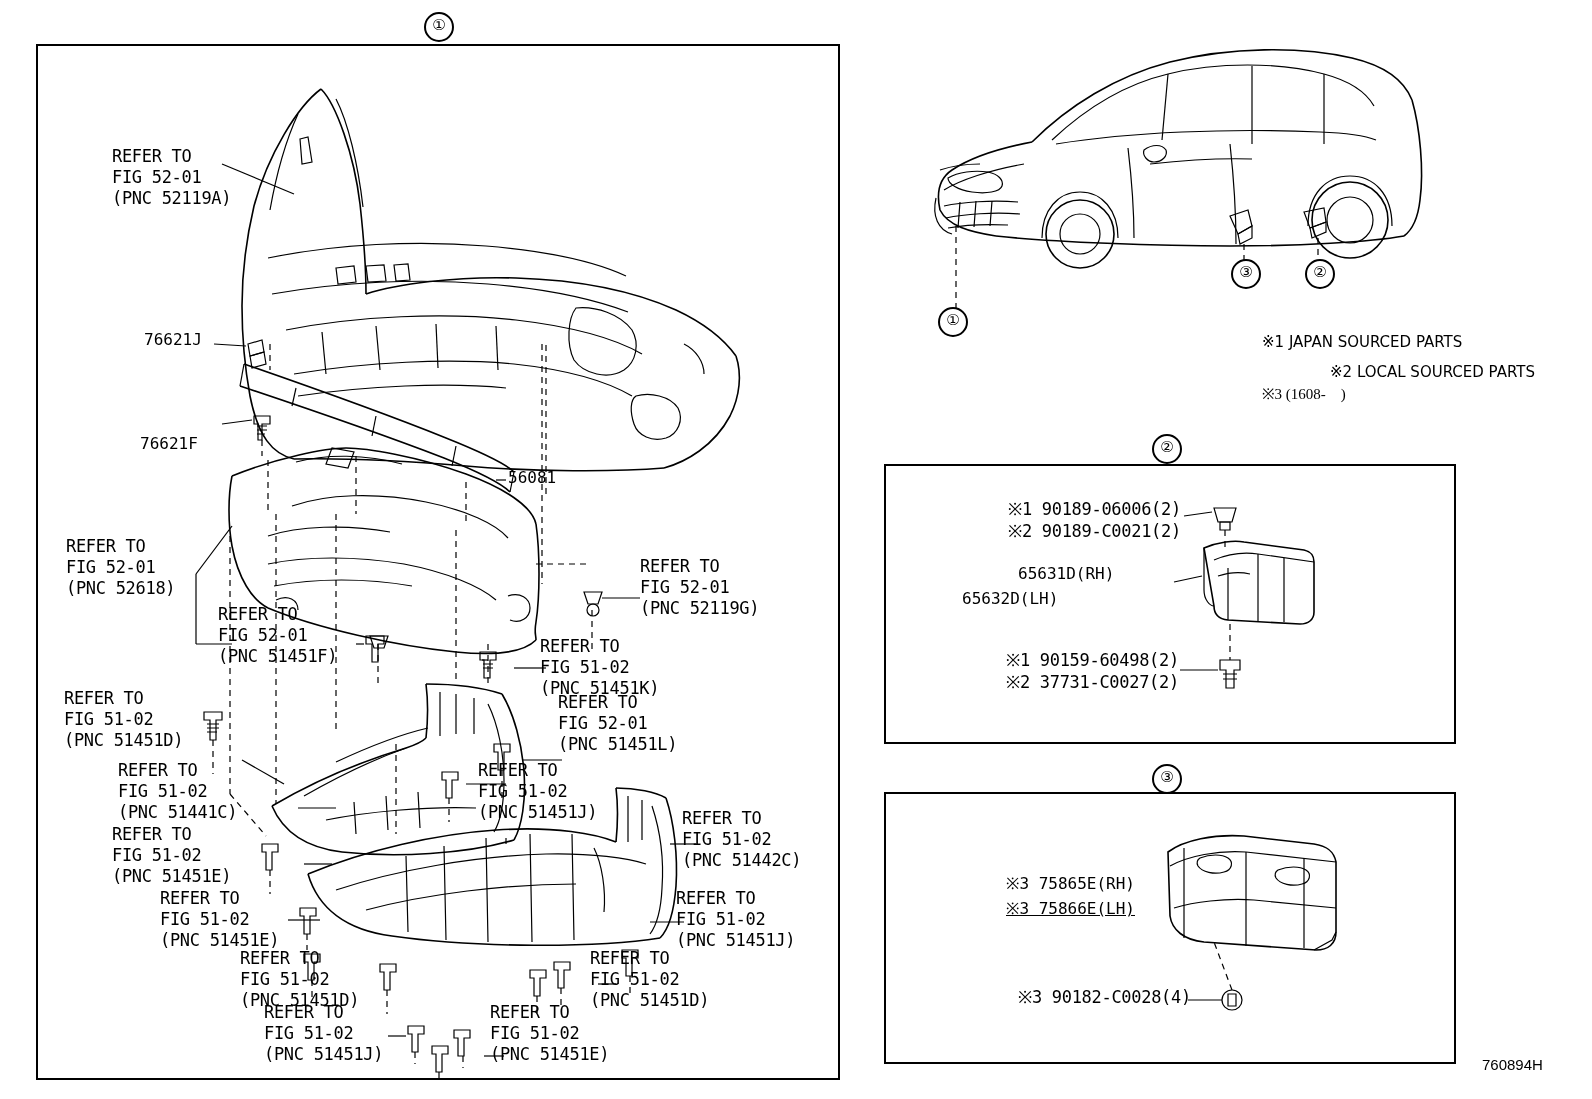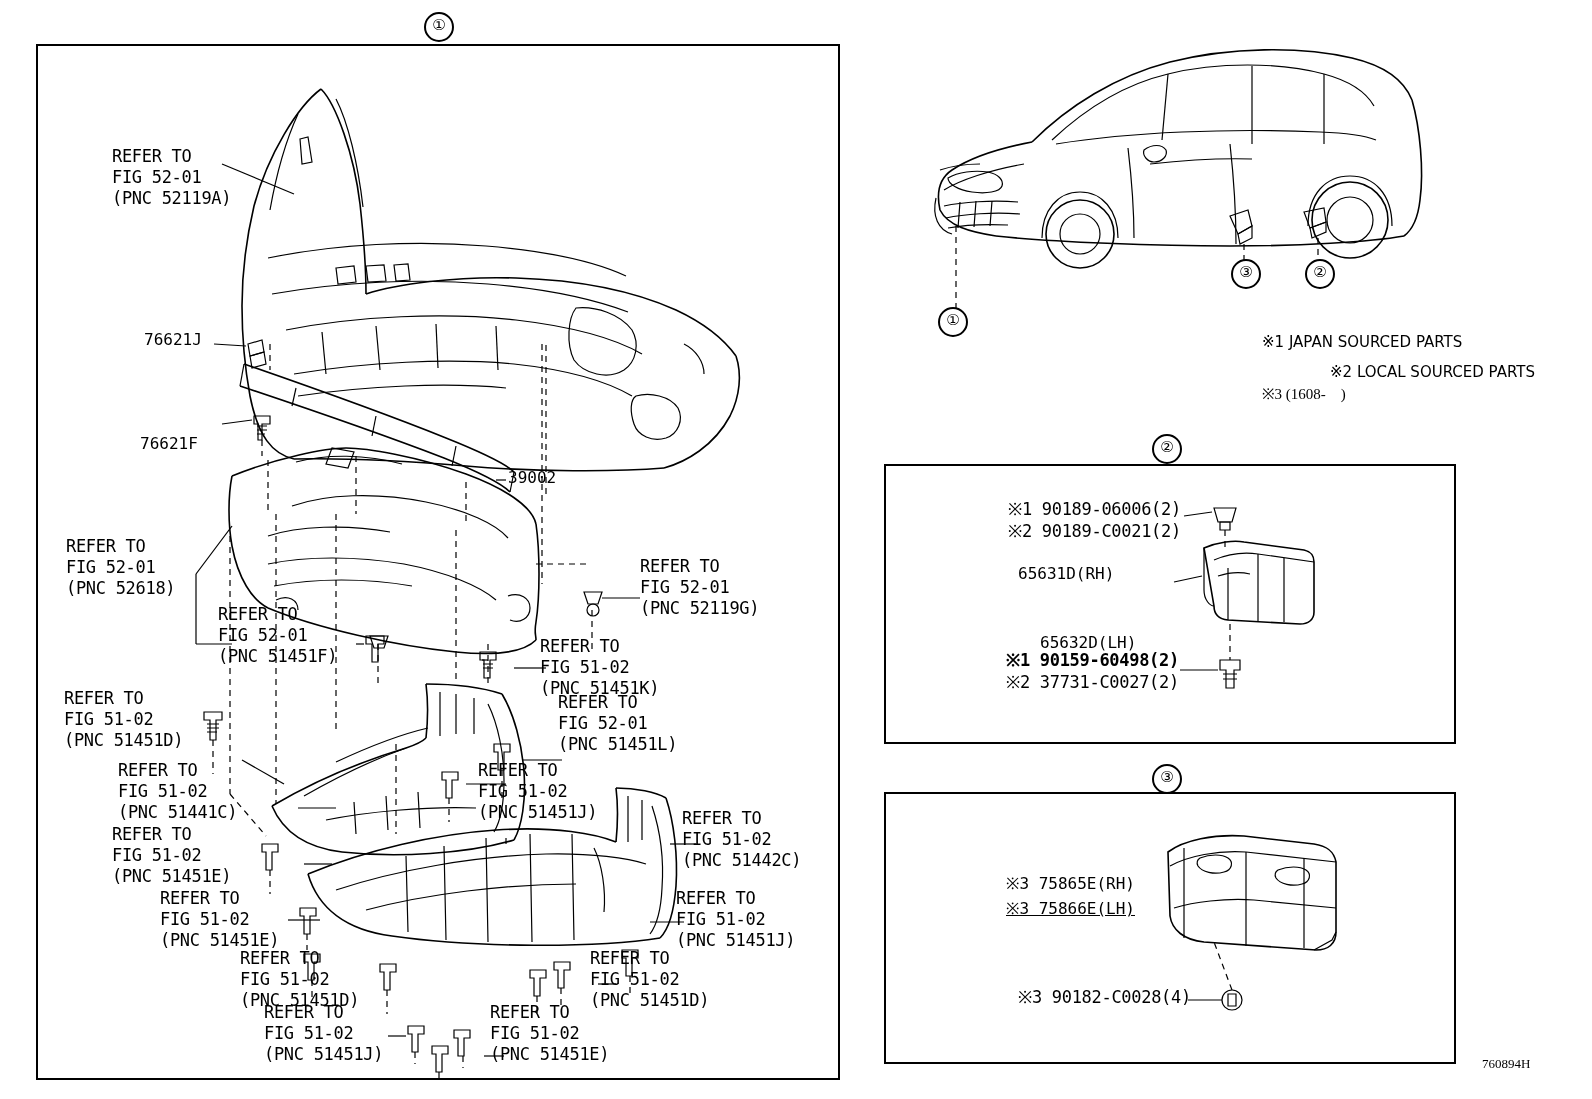--- a/index.html
+++ b/index.html
@@ -51,22 +51,22 @@
   }
   .lbl.sans  { font-family: "DejaVu Sans", sans-serif; font-size: 15px; letter-spacing: 0; }
 
   .code {
     font-family: "DejaVu Sans Mono", monospace;
     font-size: 16px;
     white-space: pre;
   }
 
   .footer-code {
-    font-family: Liberation Serif, serif;
-    font-size: 13px;
+    font-family: Liberation Sans, sans-serif;
+    font-size: 15px;
   }
 
   svg { overflow: visible; }
   .ln { stroke: #000; fill: none; }
   .dash { stroke: #000; fill: none; stroke-dasharray: 6 5; stroke-width: 1.2; }
   .thin { stroke-width: 1.2; }
   .med  { stroke-width: 1.6; }
 </style>
 </head>
 <body>
@@ -255,21 +255,21 @@
   </svg>
 
   <div class="abs lbl" style="left:112px; top:146px;">REFER TO
 FIG 52-01
 (PNC 52119A)</div>
 
   <div class="abs code" style="left:144px; top:330px;">76621J</div>
 
   <div class="abs code" style="left:140px; top:413px;margin-top:21px;">76621F</div>
 
-  <div class="abs code" style="left:508px; top:468px;">39002</div>
+  <div class="abs code" style="left:508px; top:468px;">56081</div>
 
   <div class="abs lbl" style="left:66px; top:536px;">REFER TO
 FIG 52-01
 (PNC 52618)</div>
 
   <div class="abs lbl" style="left:218px; top:604px;">REFER TO
 FIG 52-01
 (PNC 51451F)</div>
 
   <div class="abs lbl" style="left:640px; top:556px;">REFER TO
@@ -415,23 +415,23 @@
       <path d="M300,52 L328,48"></path>
       <path d="M290,118 L318,112"></path>
       <path d="M296,206 L334,206"></path>
     </g>
   </svg>
 
   <div class="abs lbl" style="left:1008px; top:499px;">※1 90189-06006(2)</div>
   <div class="abs lbl" style="left:1008px; top:521px;">※2 90189-C0021(2)</div>
 
   <div class="abs code" style="left:1018px; top:564px;">65631D(RH)</div>
-  <div class="abs code" style="left:1040px; top:589px;margin-top:44px;">65632D(LH)</div>
-
-  <div class="abs lbl" style="left:1006px; top:650px;font-weight:bold;">※1 90159-60498(2)</div>
+  <div class="abs code" style="left:962px; top:589px;">65632D(LH)</div>
+
+  <div class="abs lbl" style="left:1006px; top:650px;">※1 90159-60498(2)</div>
   <div class="abs lbl" style="left:1006px; top:672px;">※2 37731-C0027(2)</div>
 
   <div class="circ abs" style="left:1152px; top:764px;">③</div>
 
   <div class="panel abs" style="left:884px; top:792px; width:568px; height:268px;"></div>
 
   <svg class="abs" style="left:884px; top:792px;" width="568" height="268">
 
     <path class="ln med" d="M284,60 C300,48 330,42 360,44 L430,52 C444,54 450,60 452,70 L452,140 C452,152 444,158 432,158 L320,150 C300,148 288,138 286,124 Z"></path>
     <path class="ln thin" d="M286,74 C304,64 334,58 362,60 L452,70"></path>

